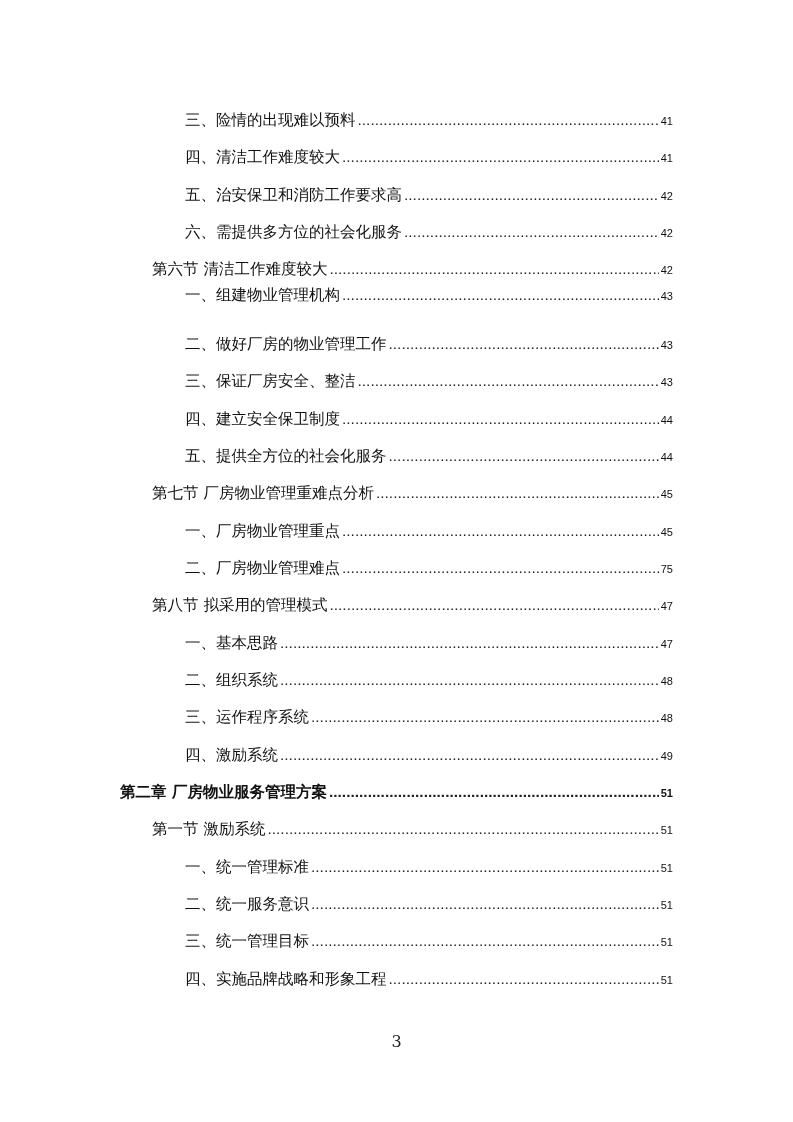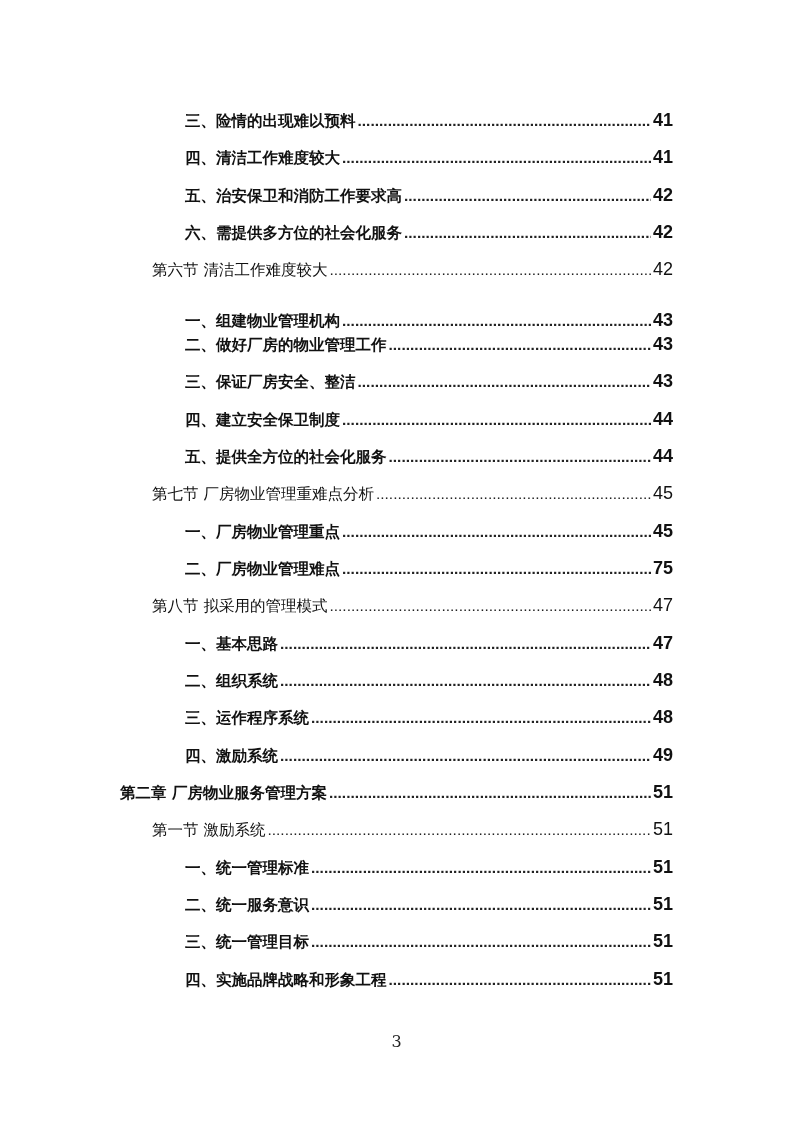--- a/index.html
+++ b/index.html
@@ -5,26 +5,26 @@
   html, body { margin: 0; padding: 0; background: #ffffff; }
   body { width: 793px; height: 1122px; position: relative; overflow: hidden;
          font-family: "DejaVu Sans", "Liberation Sans", sans-serif; color: #111; }
   .toc { position: absolute; left: 0; top: 0; width: 793px; }
   .toc-row { position: absolute; display: flex; align-items: baseline; right: 120px; height: 24px;
              font-size: 15.5px; line-height: 24px; white-space: nowrap; }
   .toc-row .label { flex: 0 0 auto; padding-right: 2px; }
   .toc-row .leader { flex: 1 1 auto; overflow: hidden; white-space: nowrap; letter-spacing: 0px;
                      font-family: "Liberation Sans", sans-serif; color: #222; }
   .toc-row .leader::before { content: "...................................................................................................................................................................................................................."; }
-  .toc-row .page { flex: 0 0 auto; padding-left: 2px; font-family: "Liberation Sans", sans-serif; font-size: 18px; }
+  .toc-row .page { flex: 0 0 auto; padding-left: 2px; font-family: "Liberation Sans", sans-serif; font-size: 11px; }
   .lvl1 { left: 120px; font-weight: bold; }
   .lvl1 .page { font-weight: bold; }
   .lvl1 .leader { font-weight: bold; }
   .lvl2 { left: 152px; }
-  .lvl3 { left: 185px; font-weight: bold; }
+  .lvl3 { left: 185px; }
   .page-number { position: absolute; top: 1032px; left: 0; width: 793px; text-align: center;
                  font-family: "DejaVu Serif", "Liberation Serif", serif; font-size: 16px; color: #222; }
 </style>
 </head>
 <body>
 
 <div class="toc">
   <div class="toc-row lvl3" style="top:108px">
     <span class="label">三、险情的出现难以预料</span>
     <span class="leader"></span>
@@ -43,21 +43,21 @@
   <div class="toc-row lvl3" style="top:220px">
     <span class="label">六、需提供多方位的社会化服务</span>
     <span class="leader"></span>
     <span class="page">42</span>
   </div>
   <div class="toc-row lvl2" style="top:257px">
     <span class="label">第六节  清洁工作难度较大</span>
     <span class="leader"></span>
     <span class="page">42</span>
   </div>
-  <div class="toc-row lvl3" style="top:308px">
+  <div class="toc-row lvl3" style="top:283px">
     <span class="label">一、组建物业管理机构</span>
     <span class="leader"></span>
     <span class="page">43</span>
   </div>
   <div class="toc-row lvl3" style="top:332px">
     <span class="label">二、做好厂房的物业管理工作</span>
     <span class="leader"></span>
     <span class="page">43</span>
   </div>
   <div class="toc-row lvl3" style="top:369px">

